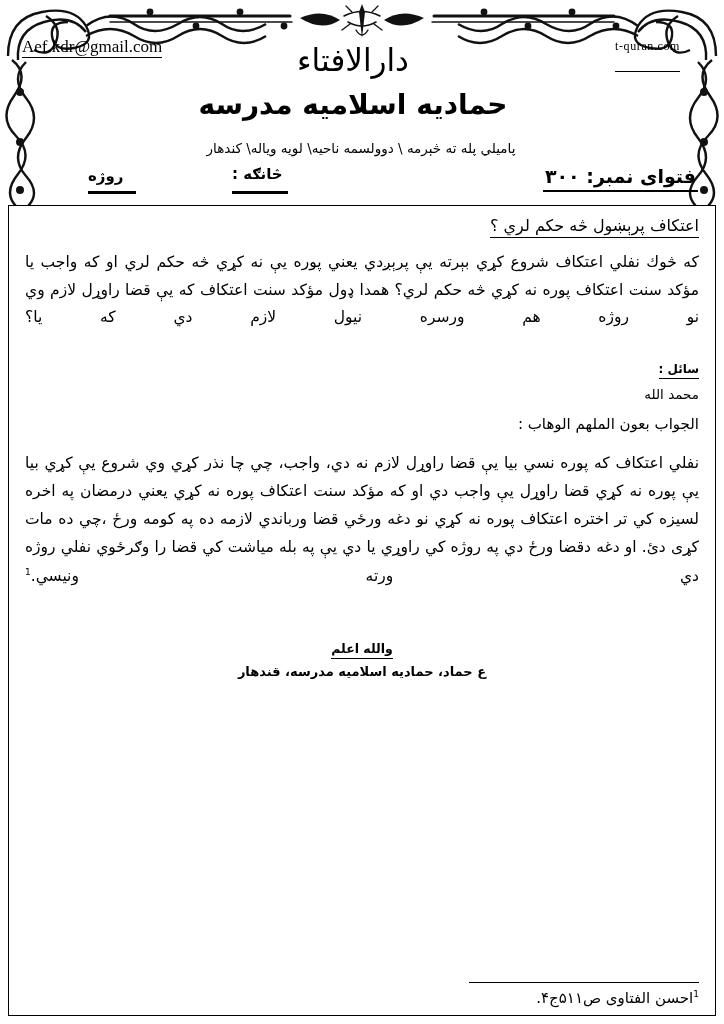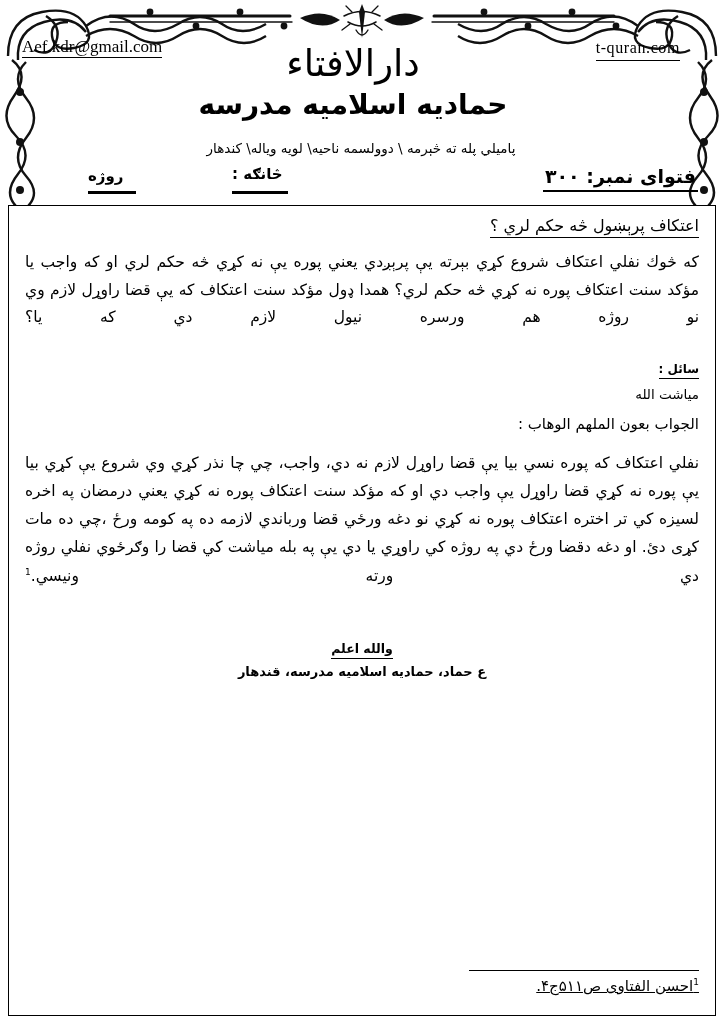--- a/index.html
+++ b/index.html
@@ -47,33 +47,33 @@
     font-size: 17px;
     letter-spacing: 0px;
     border-bottom: 1.6px solid #000;
     padding-bottom: 1px;
     line-height: 1.05;
   }
   .site {
     position: absolute;
     right: 26px; top: 40px;
     font-family: "Liberation Serif", "DejaVu Serif", serif;
-    font-size: 16px;
+    font-size: 12px;
     letter-spacing: 0.6px;
     border-bottom: 1.6px solid #000;
-    padding-bottom: 3px;
+    padding-bottom: 18px;
     line-height: 1.05;
   }
   .org-line1 {
     position: absolute;
     left: 0; right: 0; top: 42px;
     text-align: center;
     direction: rtl;
     font-family: "DejaVu Sans", "Liberation Sans", sans-serif;
-    font-size: 37px;
+    font-size: 31px;
     font-weight: 400;
     letter-spacing: 1px;
   }
   .org-line2 {
     position: absolute;
     left: 0; right: 0; top: 88px;
     text-align: center;
     direction: rtl;
     font-family: "DejaVu Sans", "Liberation Sans", sans-serif;
     font-size: 28px;
@@ -223,24 +223,23 @@
     margin-top: 5px;
     font-size: 13px;
     font-weight: bold;
     text-align: center;
   }
 
   
   .footnote {
     position: absolute;
     right: 16px;
-    bottom: 20px;
+    bottom: 8px;
     width: 320px;
     direction: rtl;
-    text-decoration: underline;
   }
   .footnote-rule {
     border-top: 1.4px solid #000;
     width: 230px;
     margin: 0 0 6px auto;
   }
   .footnote-text {
     font-size: 15px;
     font-weight: 500;
     direction: rtl;
@@ -338,21 +337,21 @@
 
       <div class="q-title-wrap">
         <span class="q-title-inner">اعتكاف پرېښول څه حكم لري ؟</span>
       </div>
 
       <div class="q-body">كه څوك نفلي اعتكاف شروع كړي بېرته يې پرېږدي يعني پوره يې نه كړي څه حكم لري او كه واجب يا مؤكد سنت اعتكاف پوره نه كړي څه حكم لري؟ همدا ډول مؤكد سنت اعتكاف كه يې قضا راوړل لازم وي نو روژه هم ورسره نيول لازم دي كه يا؟</div>
 
       <div class="asker-label-wrap">
         <span class="asker-label">سائل :</span>
       </div>
-      <div class="asker-name">مياشت الله</div>
+      <div class="asker-name">محمد الله</div>
 
       <div class="answer-head">الجواب بعون الملهم الوهاب :</div>
 
       <div class="a-body"><span>نفلي اعتكاف كه پوره نسي بيا يې قضا راوړل لازم نه دي، واجب، چي چا نذر كړي وي شروع يې كړي بيا يې پوره نه كړي قضا راوړل يې واجب دي او كه مؤكد سنت اعتكاف پوره نه كړي يعني درمضان په اخره لسيزه كي تر اختره اعتكاف پوره نه كړي نو دغه ورځي قضا ورباندي لازمه ده په كومه ورځ ،چي ده مات كړى دئ. او دغه دقضا ورځ دي په روژه كي راوړي يا دي يې په بله مياشت كي قضا را وګرځوي نفلي روژه دي ورته ونيسي.</span><sup>1</sup></div>
 
       <div class="signature">
         <div><span class="sig-top">والله اعلم</span></div>
         <div class="sig-bottom">ع حماد، حماديه اسلاميه مدرسه، قندهار</div>
       </div>
 

